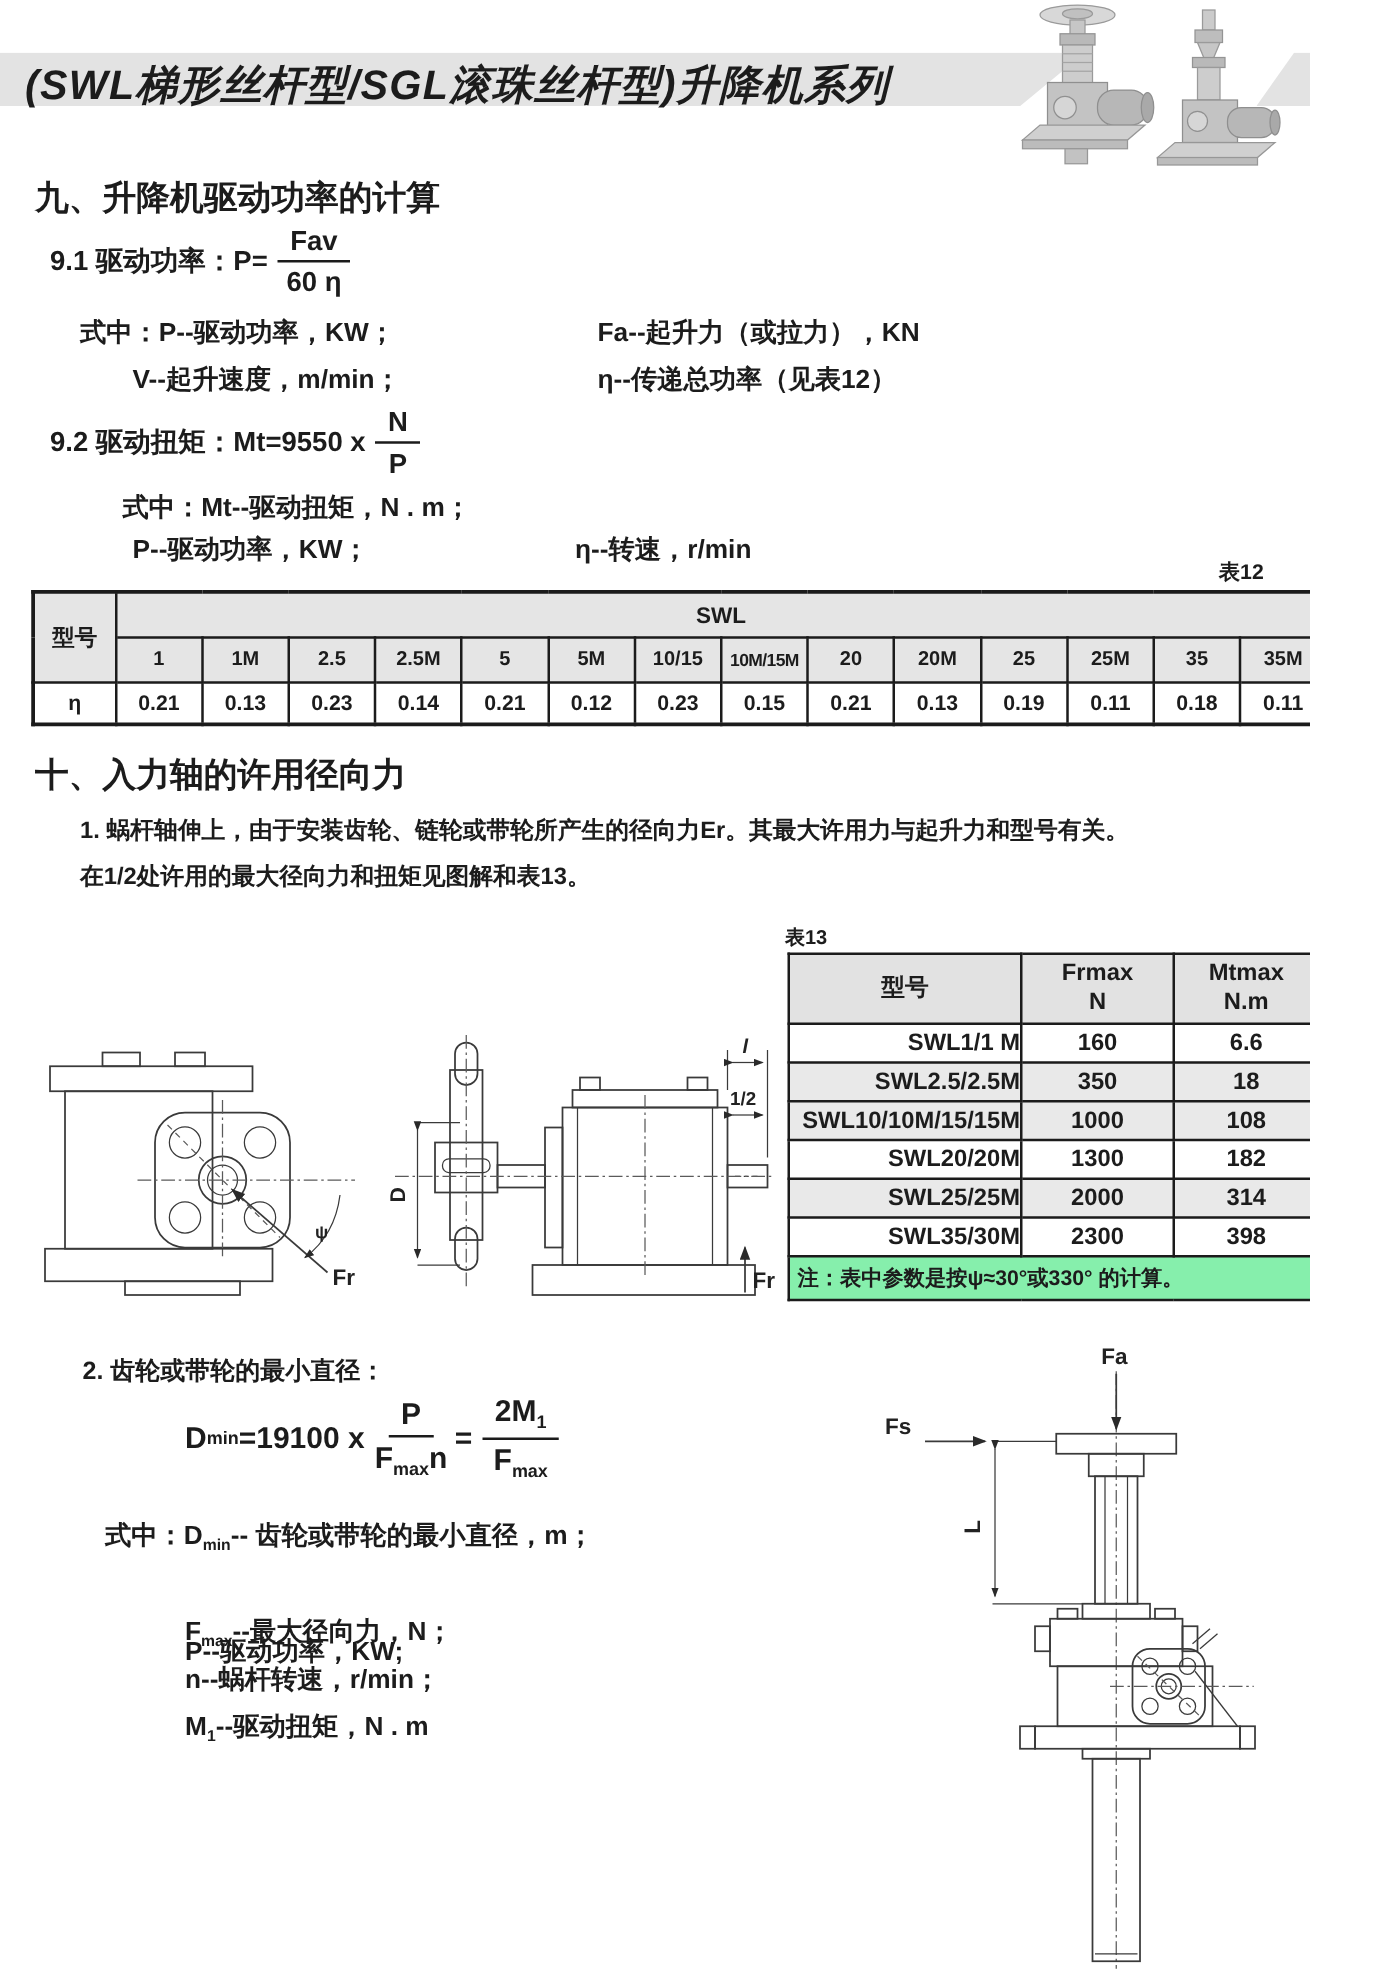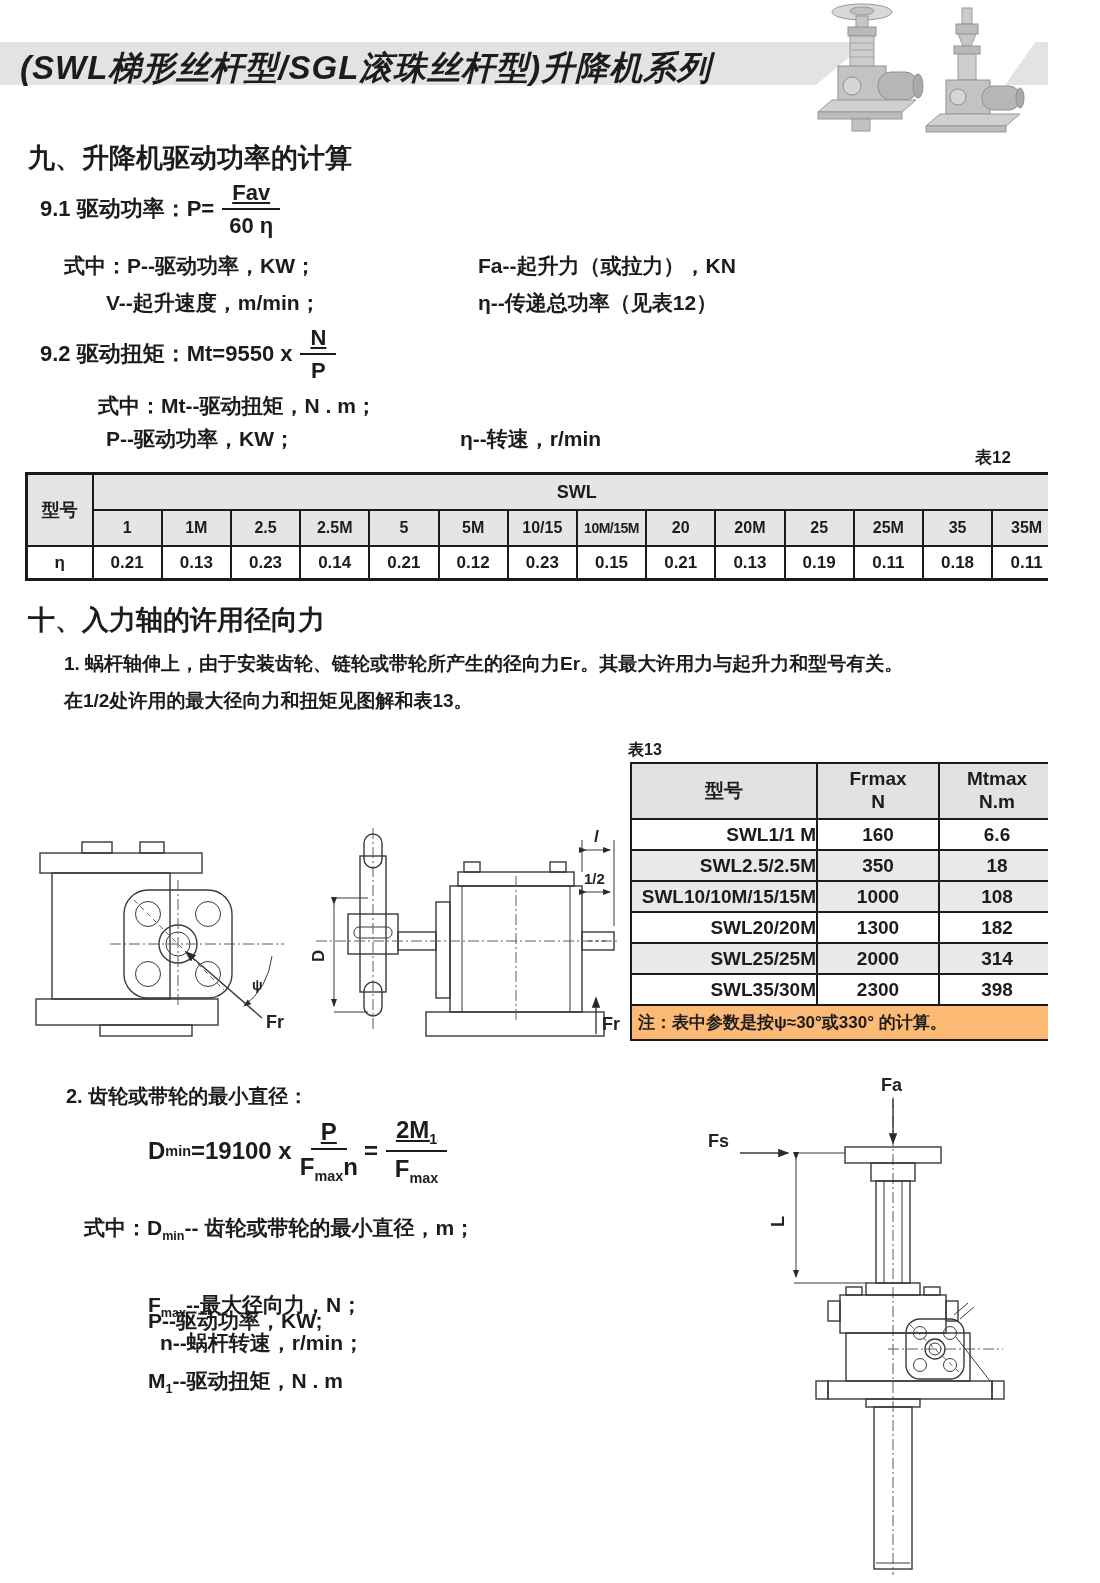--- a/index.html
+++ b/index.html
@@ -10,42 +10,42 @@
          clip-path:polygon(0 0,100% 0,94% 100%,0 100%);}
   .band2{position:absolute;left:1005px;top:42px;width:95px;height:43px;background:#e3e3e3;
          clip-path:polygon(32% 0,100% 0,68% 100%,0 100%);}
   .title{position:absolute;left:20px;top:46px;font-size:33px;font-weight:800;font-style:italic;
          letter-spacing:1px;white-space:nowrap;}
   
   .sec-title{position:absolute;font-size:27px;font-weight:800;white-space:nowrap;}
   .txt{position:absolute;white-space:nowrap;font-weight:600;}
   .f-row{position:absolute;display:flex;align-items:center;font-size:22px;font-weight:600;white-space:nowrap;}
   .frac{display:inline-flex;flex-direction:column;align-items:center;margin-left:8px;line-height:1.15;}
-  .frac .num{padding:0 10px 3px;border-bottom:2.5px solid #1b1b1b;text-decoration:underline;}
+  .frac .num{padding:0 10px 3px;border-bottom:2.5px solid #1b1b1b;}
   .frac .den{padding-top:3px;}
   sub.s{font-size:0.6em;font-weight:600;}
   
   .t12cap{position:absolute;right:37px;top:446px;font-size:17px;font-weight:700;}
   table.t12{position:absolute;left:25px;top:472px;width:1038px;border-collapse:collapse;table-layout:fixed;
             border:3px solid #1b1b1b;font-size:18px;font-weight:700;text-align:center;}
   table.t12 td{border:2px solid #1b1b1b;padding:0;}
   table.t12 .hd{background:#e5e5e5;}
   table.t12 tr.r1 td{height:34px;}
   table.t12 tr.r2 td{height:34px;font-size:16px;}
   table.t12 tr.r3 td{height:31px;font-size:17px;background:#fff;}
   
   .t13cap{position:absolute;left:628px;top:740px;font-size:16px;font-weight:700;}
   table.t13{position:absolute;left:630px;top:762px;width:424px;border-collapse:collapse;table-layout:fixed;
             border:2.5px solid #1b1b1b;font-size:19px;font-weight:700;}
   table.t13 td{border:2px solid #1b1b1b;padding:0;text-align:center;}
   table.t13 tr.hd td{background:#e2e2e2;height:54px;line-height:1.2;}
   table.t13 tr.dr td{height:29px;}
   table.t13 tr.alt td{background:#e9e9e9;}
   table.t13 td.model{text-align:right;padding-left:8px;}
-  table.t13 tr.note td{text-align:left;padding:5px 6px;font-size:17px;background:#fdba74;}
+  table.t13 tr.note td{text-align:left;padding:5px 6px;font-size:17px;background:#86efac;}
   
   svg{position:absolute;overflow:visible;}
   svg text{font-family:"Liberation Sans","DejaVu Sans",sans-serif;font-weight:700;fill:#222;}
   .dline{stroke:#3a3a3a;stroke-width:1.4;fill:none;}
   .dthin{stroke:#3a3a3a;stroke-width:1;fill:none;}
   .cline{stroke:#5a5a5a;stroke-width:1;fill:none;stroke-dasharray:11 3 2 3;}
   .dash{stroke:#5a5a5a;stroke-width:1;fill:none;stroke-dasharray:5 4;}
 </style>
 </head>
 <body>
@@ -315,21 +315,21 @@
     <span style="margin-left:6px;">=</span>
     <span class="frac">
       <span class="num"><span>2M</span><sub class="s">1</sub></span>
       <span class="den"><span>F</span><sub class="s">max</sub></span>
     </span>
   </div>
 
   <div class="txt" style="left:84px;top:1214px;font-size:21px;"><span>式中：D</span><sub class="s">min</sub><span>-- 齿轮或带轮的最小直径，m；</span></div>
   <div class="txt" style="left:148px;top:1307px;font-size:21px;"><span>P</span><sub class="s"></sub><span>--驱动功率，KW;</span></div>
   <div class="txt" style="left:148px;top:1291px;font-size:21px;"><span>F</span><sub class="s">max</sub><span>--最大径向力，N；</span></div>
-  <div class="txt" style="left:160px;top:1329px;font-size:21px;"><span>n</span><sub class="s"></sub><span>--蜗杆转速，r/min；</span></div>
+  <div class="txt" style="left:148px;top:1329px;font-size:21px;"><span>n</span><sub class="s"></sub><span>--蜗杆转速，r/min；</span></div>
   <div class="txt" style="left:148px;top:1367px;font-size:21px;"><span>M</span><sub class="s">1</sub><span>--驱动扭矩，N . m</span></div>
 
   <svg style="left:688px;top:1075px;" width="335" height="505" viewBox="0 0 335 505">
     <defs>
       <marker id="arrC" markerWidth="9" markerHeight="8" refX="7" refY="3" orient="auto">
           <polygon points="0,0 8,3 0,6" fill="#2a2a2a"></polygon>
         </marker>
     </defs>
     <line class="cline" x1="205" y1="22" x2="205" y2="500"></line>
     <text x="193" y="16" font-size="18">Fa</text>

